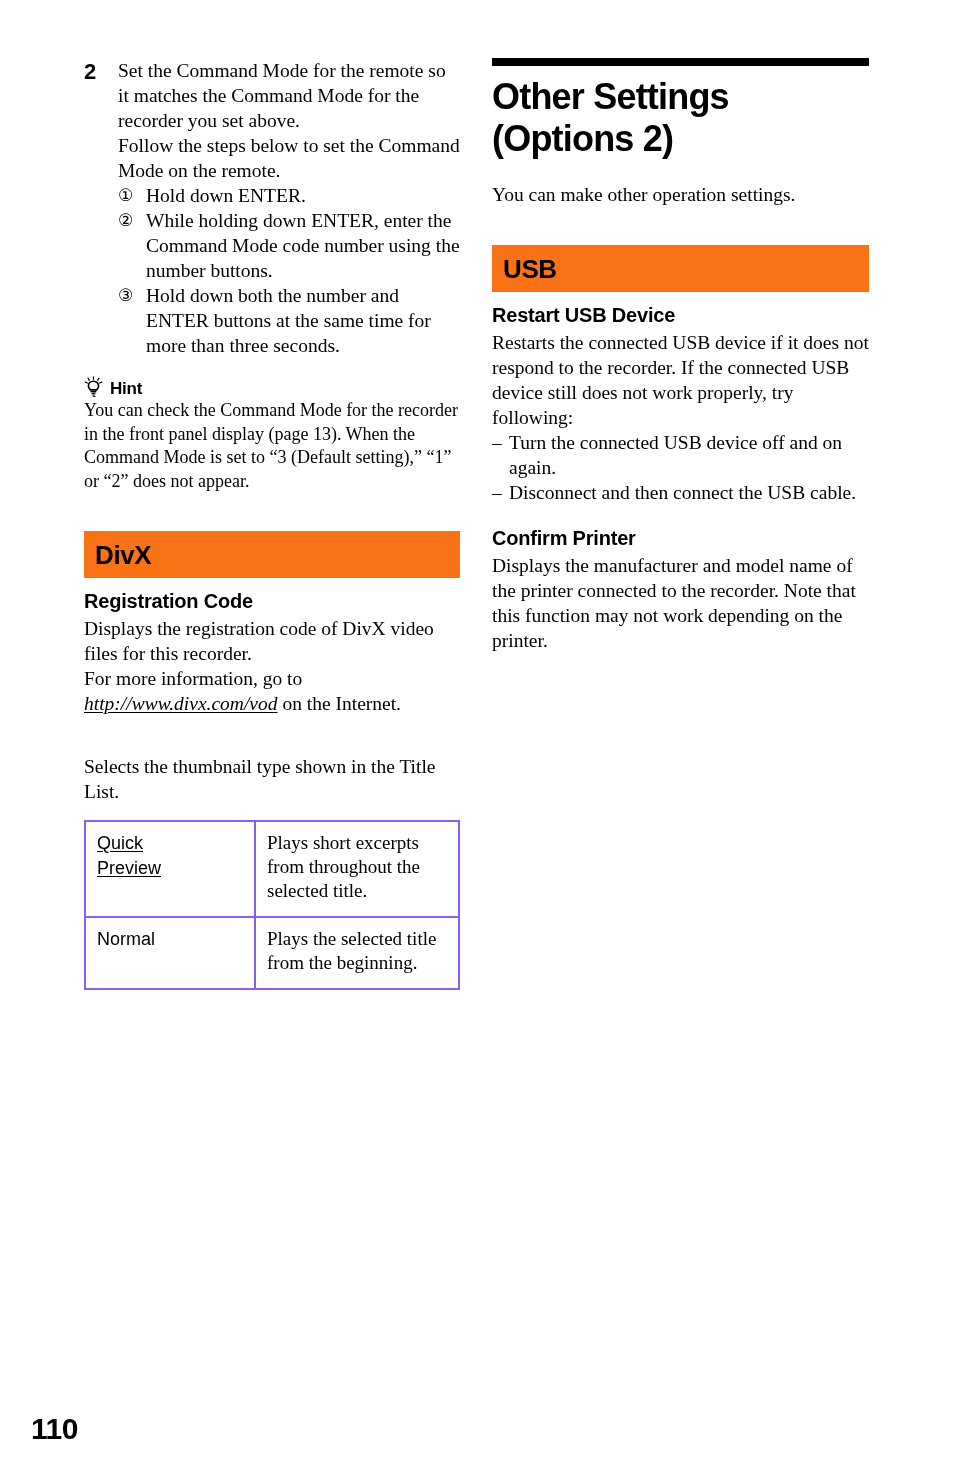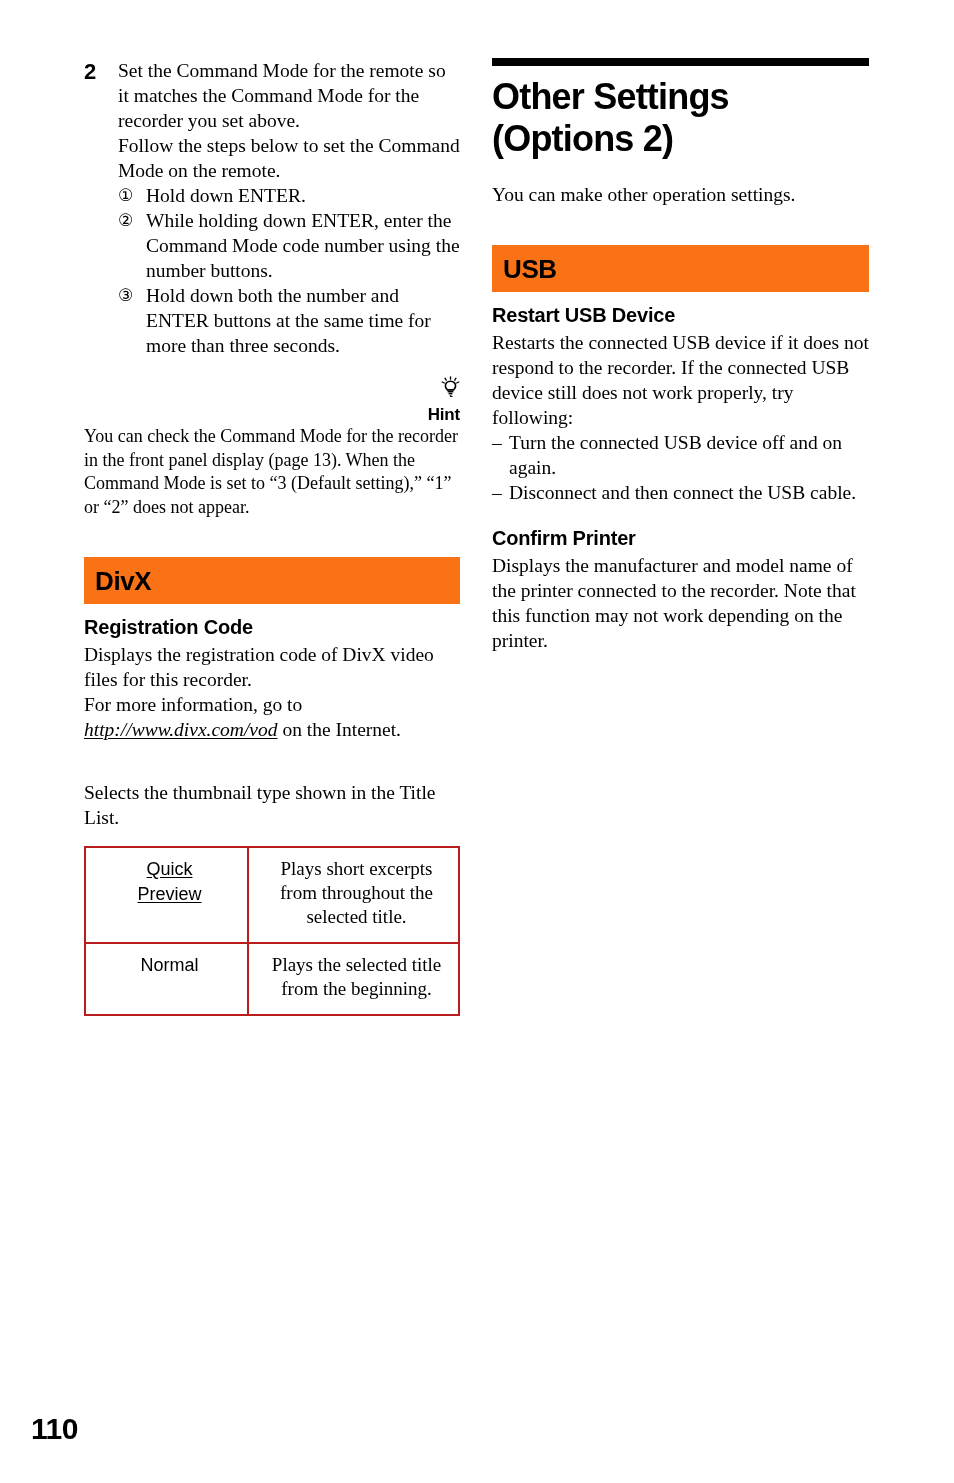--- a/index.html
+++ b/index.html
@@ -83,21 +83,20 @@
 
   
   .hint-block {
     margin-top: 18px;
   }
   .hint-head {
     display: flex;
     align-items: flex-end;
     gap: 7px;
     margin-bottom: 1px;
-    flex-direction: column;
   }
   .bulb-icon {
     display: inline-block;
     width: 19px;
     height: 22px;
     position: relative;
     flex: 0 0 auto;
   }
   .hint-label {
     font-family: "Liberation Sans Narrow", "Liberation Sans", sans-serif;
@@ -170,27 +169,26 @@
   }
 
   
   .pv-table {
     border-collapse: collapse;
     width: 376px;
     table-layout: fixed;
     margin-top: 16px;
   }
   .pv-table td {
-    border: 2px solid #b91c1c;
+    border: 2px solid #8b5cf6;
     vertical-align: top;
-    padding: 9px 5px 13px 11px;
+    padding: 9px 12px 13px 11px;
     font-family: "Liberation Serif", "DejaVu Serif", serif;
     font-size: 19px;
     line-height: 24px;
-    text-align: center;
   }
   .pv-table td.term {
     width: 145px;
     font-family: "Liberation Sans", "DejaVu Sans", sans-serif;
     font-size: 18px;
     line-height: 25px;
   }
   .pv-table td.term .u {
     text-decoration: underline;
     text-underline-offset: 2px;

